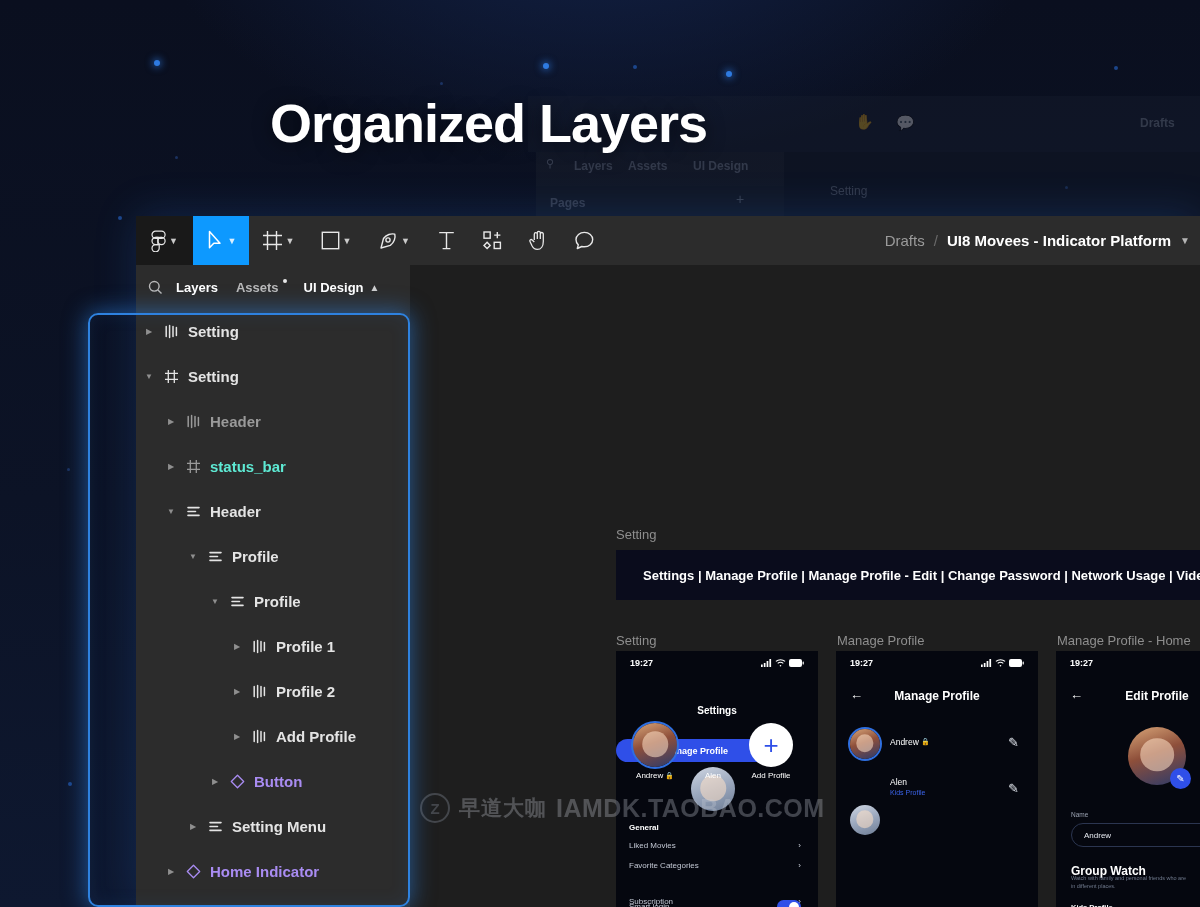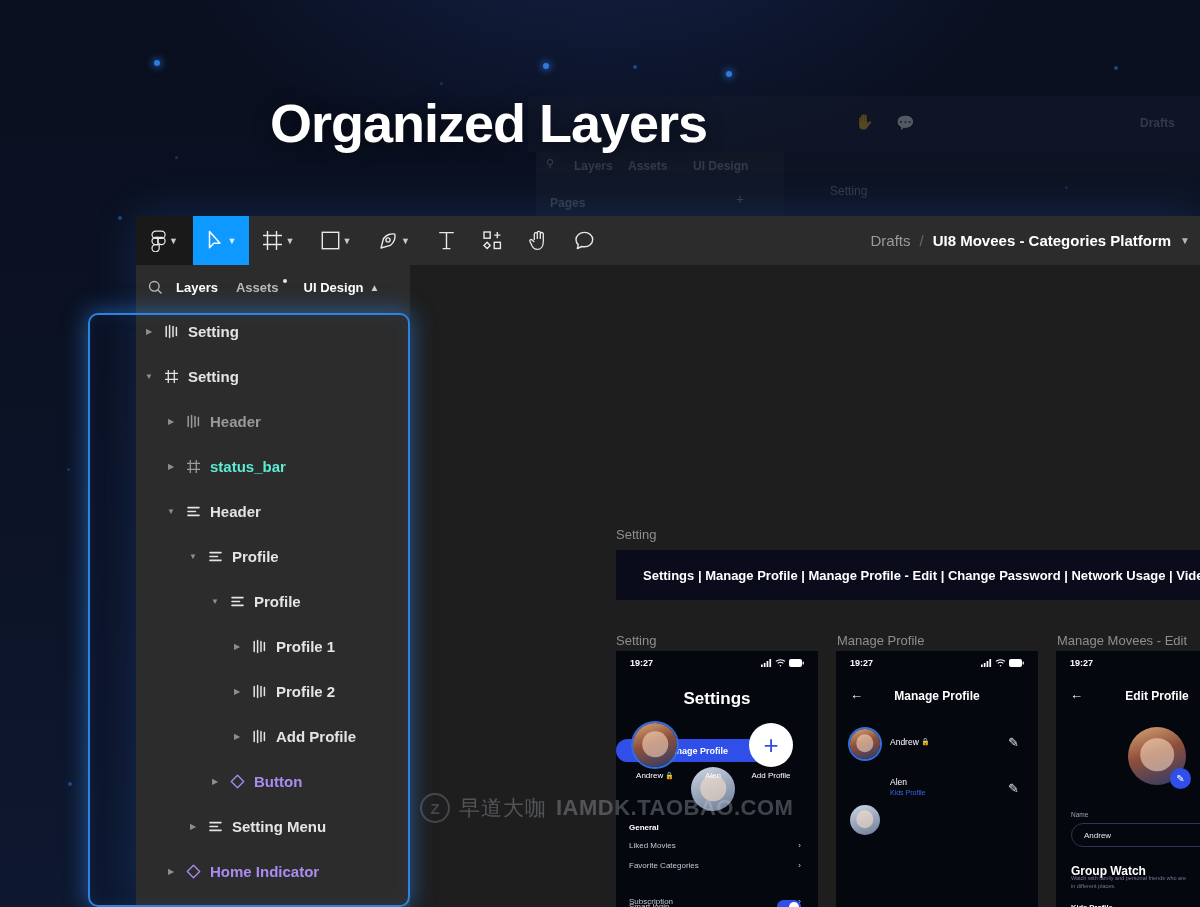--- a/index.html
+++ b/index.html
@@ -122,22 +122,22 @@
   .tgl.on{background:#2f4fe8;}
   .tgl .knob{position:absolute;top:50%;transform:translateY(-50%);border-radius:50%;background:#fff;}
   .tgl.on .knob{right:2px;}
 
   
   #watermark{position:absolute;left:420px;top:793px;display:flex;align-items:center;gap:9px;
     opacity:.30;pointer-events:none;}
   #wm-badge{width:30px;height:30px;border-radius:50%;border:2px solid #9aa3b2;
     display:flex;align-items:center;justify-content:center;color:#9aa3b2;
     font-size:15px;font-weight:700;}
-  #wm-cn{color:#c9ced8;font-size:21px;font-weight:400;letter-spacing:1px;}
-  #wm-en{color:#c9ced8;font-size:22px;font-weight:700;letter-spacing:.5px;}
+  #wm-cn{color:#c9ced8;font-size:21px;font-weight:700;letter-spacing:1px;}
+  #wm-en{color:#c9ced8;font-size:25px;font-weight:700;letter-spacing:.5px;}
 </style>
 </head>
 <body>
 
 <div id="bg-scene">
   <div class="star big" style="left:154px;top:60px"></div>
   <div class="star big" style="left:543px;top:63px"></div>
   <div class="star big" style="left:726px;top:71px"></div>
   <div class="star sm" style="left:1114px;top:66px"></div>
   <div class="star sm" style="left:633px;top:65px"></div>
@@ -237,21 +237,21 @@
       <svg width="19" height="19" viewBox="0 0 19 19" fill="none" stroke="#e8e8e8" stroke-width="1.4" stroke-linejoin="round">
         <path d="M17.7 8.6c0 4-3.7 7.2-8.3 7.2-.9 0-1.8-.1-2.6-.3l-4.5 2 1-3.6C1.8 12.6 1 10.7 1 8.6 1 4.6 4.8 1.4 9.4 1.4s8.3 3.2 8.3 7.2z"></path>
       </svg>
     </div>
 
     <div id="toolbar-spacer"></div>
 
     <div id="breadcrumb">
       <span id="bc-drafts">Drafts</span>
       <span id="bc-sep">/</span>
-      <span id="bc-file">UI8 Movees - Categories Platform</span>
+      <span id="bc-file">UI8 Movees - Indicator Platform</span>
       <span id="bc-caret">▼</span>
     </div>
   </div>
 
   <div id="panel-tabs">
     <span id="pt-search">
       <svg width="15" height="15" viewBox="0 0 15 15" fill="none" stroke="#b9b9b9" stroke-width="1.4">
         <circle cx="6.3" cy="6.3" r="4.8"></circle>
           <path d="M9.9 9.9l3.6 3.6"></path>
       </svg>
@@ -389,21 +389,21 @@
 
   <div id="canvas">
 
     <span class="sec-label" style="left:206px;top:262px">Setting</span>
     <div class="banner" style="left:206px;top:285px;width:600px;height:50px;">
       <span>Settings | Manage Profile | Manage Profile - Edit | Change Password | Network Usage | Video Quality | Language |</span>
     </div>
 
     <span class="sec-label" style="left:206px;top:368px">Setting</span>
     <span class="sec-label" style="left:427px;top:368px">Manage Profile</span>
-    <span class="sec-label" style="left:647px;top:368px">Manage Movees - Edit</span>
+    <span class="sec-label" style="left:647px;top:368px">Manage Profile - Home</span>
 
     <div class="phone" style="left:206px;top:386px;width:202px;height:270px;">
       <div class="sb">
         <span class="tm">19:27</span>
         <span class="ic">
           <svg width="11" height="8" viewBox="0 0 11 8">
               <rect x="0" y="5.5" width="1.7" height="2.5" fill="#fff"></rect>
               <rect x="2.8" y="4" width="1.7" height="4" fill="#fff"></rect>
               <rect x="5.6" y="2" width="1.7" height="6" fill="#fff"></rect>
               <rect x="8.4" y="0" width="1.7" height="8" fill="#fff"></rect>
@@ -412,21 +412,21 @@
               <path d="M.9 2.4a7 7 0 019.2 0M2.7 4.4a4.4 4.4 0 015.6 0"></path>
               <circle cx="5.5" cy="6.8" r=".8" fill="#fff" stroke="none"></circle>
             </svg>
           <svg width="15" height="8" viewBox="0 0 15 8">
               <rect x="0" y="0" width="13" height="8" rx="2" fill="#fff"></rect>
               <rect x="13.6" y="2.6" width="1.2" height="2.8" rx=".5" fill="#fff"></rect>
             </svg>
         </span>
       </div>
 
-      <div class="ph-title" style="top:38px;font-size:17px">Settings</div>
+      <div class="ph-title" style="top:54px;font-size:10px">Settings</div>
 
       <div class="avatar av-andrew av-ring" style="left:17px;top:72px;width:44px;height:44px;">
           <div class="av-face"></div>
         </div>
       <div class="avatar av-alen" style="left:75px;top:72px;width:44px;height:44px;">
           <div class="av-face"></div>
         </div>
       <div style="position:absolute;left:133px;top:72px;width:44px;height:44px;border-radius:50%;background:#fff;display:flex;align-items:center;justify-content:center;color:#2f4fe8;font-size:26px;line-height:1;">+</div>
 
       <div style="position:absolute;left:17px;top:120px;width:44px;text-align:center;color:#fff;font-size:8px;display:flex;align-items:center;justify-content:center;gap:2px;">

